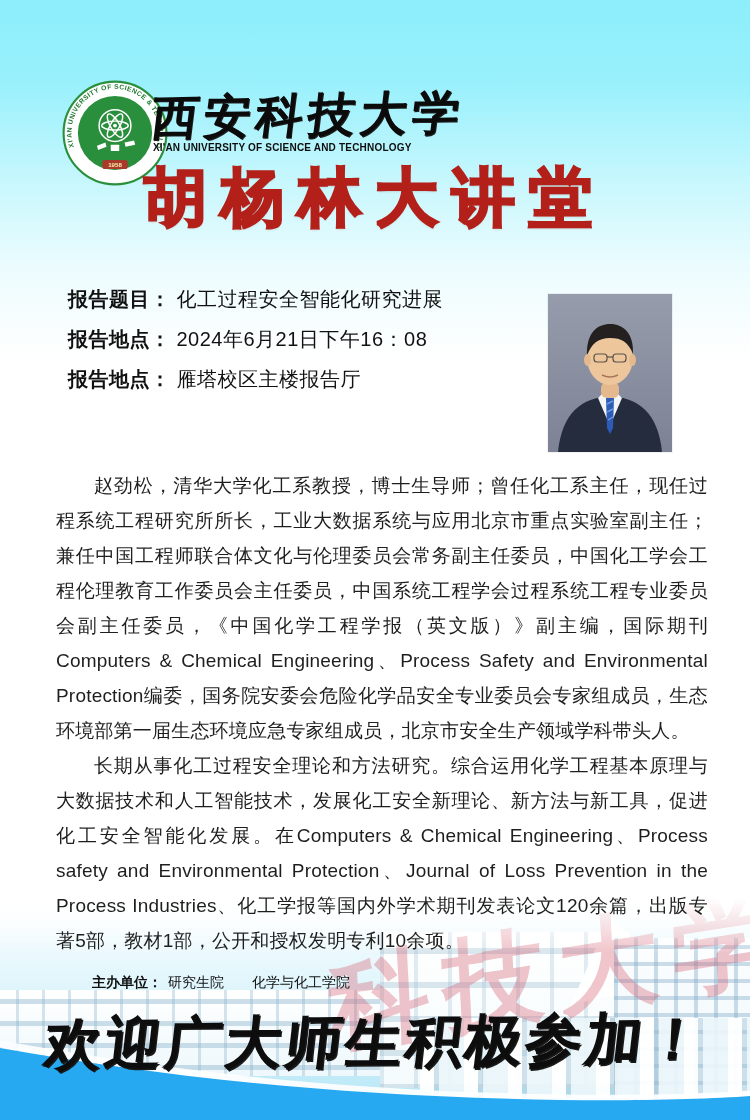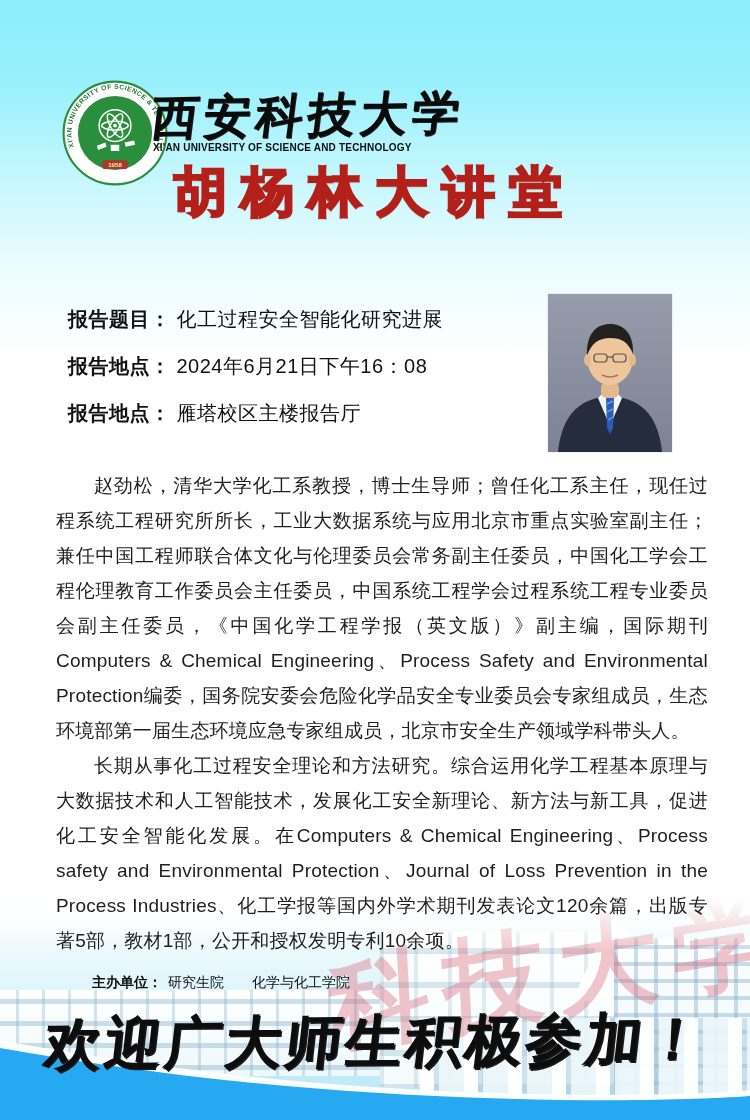--- a/index.html
+++ b/index.html
@@ -18,28 +18,28 @@
     text-shadow:1px 1px 0 #222;
     white-space:nowrap;
   }
   .uni-en{
     position:absolute;left:153px;top:142px;
     font-size:10px;font-weight:bold;color:#0e0e0e;letter-spacing:.2px;
     white-space:nowrap;
   }
   .title{
     position:absolute;left:0;top:164px;width:750px;
-    text-align:center;font-size:53px;font-weight:900;
+    text-align:center;font-size:63px;font-weight:900;
     color:#b3201a;-webkit-text-stroke:2.5px #b3201a;
     letter-spacing:14px;line-height:1.05;white-space:nowrap;
     text-shadow:0 2px 2px rgba(130,25,18,.18);
   }
   
   .details{position:absolute;left:68px;top:286px;z-index:5;}
-  .detail-row{height:27px;margin-bottom:13px;font-size:20px;line-height:27px;color:#111;white-space:nowrap;margin-top:20px;}
+  .detail-row{height:27px;margin-bottom:13px;font-size:20px;line-height:27px;color:#111;white-space:nowrap;}
   .detail-row .lbl{font-weight:bold;letter-spacing:.5px;}
   .detail-row .val{margin-left:6px;letter-spacing:.5px;}
   .bio-heading{font-size:20px;font-weight:bold;color:#111;margin-top:2px;letter-spacing:1px;}
   
   .photo{position:absolute;left:548px;top:294px;width:124px;height:158px;z-index:4;box-shadow:0 0 0 1px rgba(0,0,0,.05);}
   
   .bio{position:absolute;left:56px;top:468px;width:652px;z-index:5;
     font-size:19px;line-height:35px;color:#1e1e1e;text-align:justify;letter-spacing:.2px;}
   .bio p{margin:0;text-indent:2em;}
   

